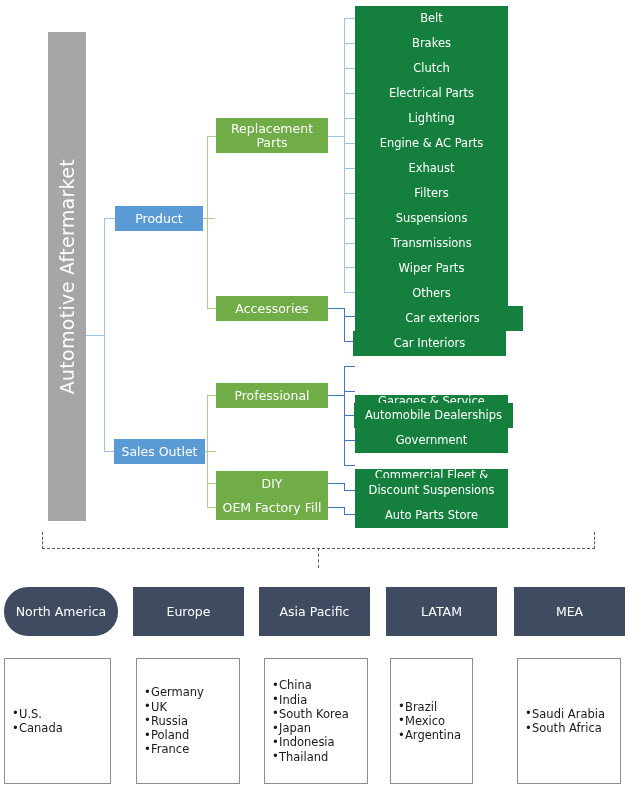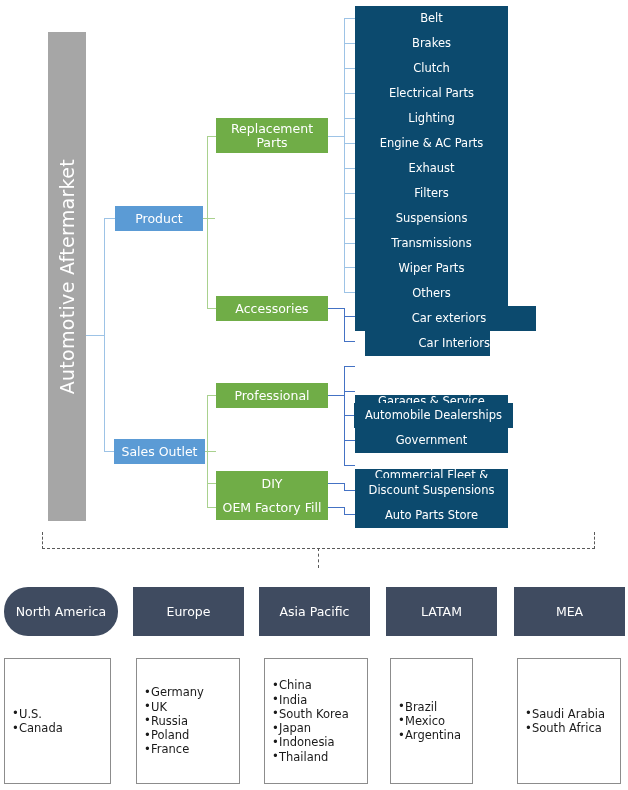--- a/index.html
+++ b/index.html
@@ -41,21 +41,21 @@
     display: flex;
     align-items: center;
     justify-content: center;
     text-align: center;
     line-height: 1.08;
     overflow: visible;
   }
   .lvl1 { background: #5b9bd5; font-size: 12.5px; }
   .lvl2 { background: #70ad47; font-size: 12.5px; }
   .leaf {
-    background: #0c4a6e;
+    background: #15803d;
     font-size: 11.5px;
     white-space: nowrap;
   }
   .leaf.wrap { white-space: normal; margin-top: 16px; }
 
   
   .ln { position: absolute; }
   .hb { background: #9dc3e6; height: 1px; }
   .vb { background: #9dc3e6; width: 1px; }
   .hg { background: #a9d18e; height: 1px; }
@@ -225,24 +225,24 @@
   <div class="box leaf" style="left:355px; top:231px; width:153px; height:25px;">
     <span>Transmissions</span>
   </div>
   <div class="box leaf" style="left:355px; top:256px; width:153px; height:25px;">
     <span>Wiper Parts</span>
   </div>
   <div class="box leaf" style="left:355px; top:281px; width:153px; height:25px;">
     <span>Others</span>
   </div>
 
-  <div class="box leaf" style="left:355px; top:306px; width:181px; height:25px;padding-left:7px;">
+  <div class="box leaf" style="left:355px; top:306px; width:168px; height:25px;padding-left:7px;">
     <span>Car exteriors</span>
   </div>
-  <div class="box leaf" style="left:365px; top:331px; width:125px; height:25px;justify-content:flex-end;">
+  <div class="box leaf" style="left:353px; top:331px; width:153px; height:25px;">
     <span>Car Interiors</span>
   </div>
 
   <div class="box leaf wrap" style="left:355px; top:379px; width:153px; height:25px;">
     <span>Garages &amp; Service Stations</span>
   </div>
   <div class="box leaf" style="left:354px; top:403px; width:159px; height:25px;">
     <span>Automobile Dealerships</span>
   </div>
   <div class="box leaf" style="left:355px; top:428px; width:153px; height:25px;">

